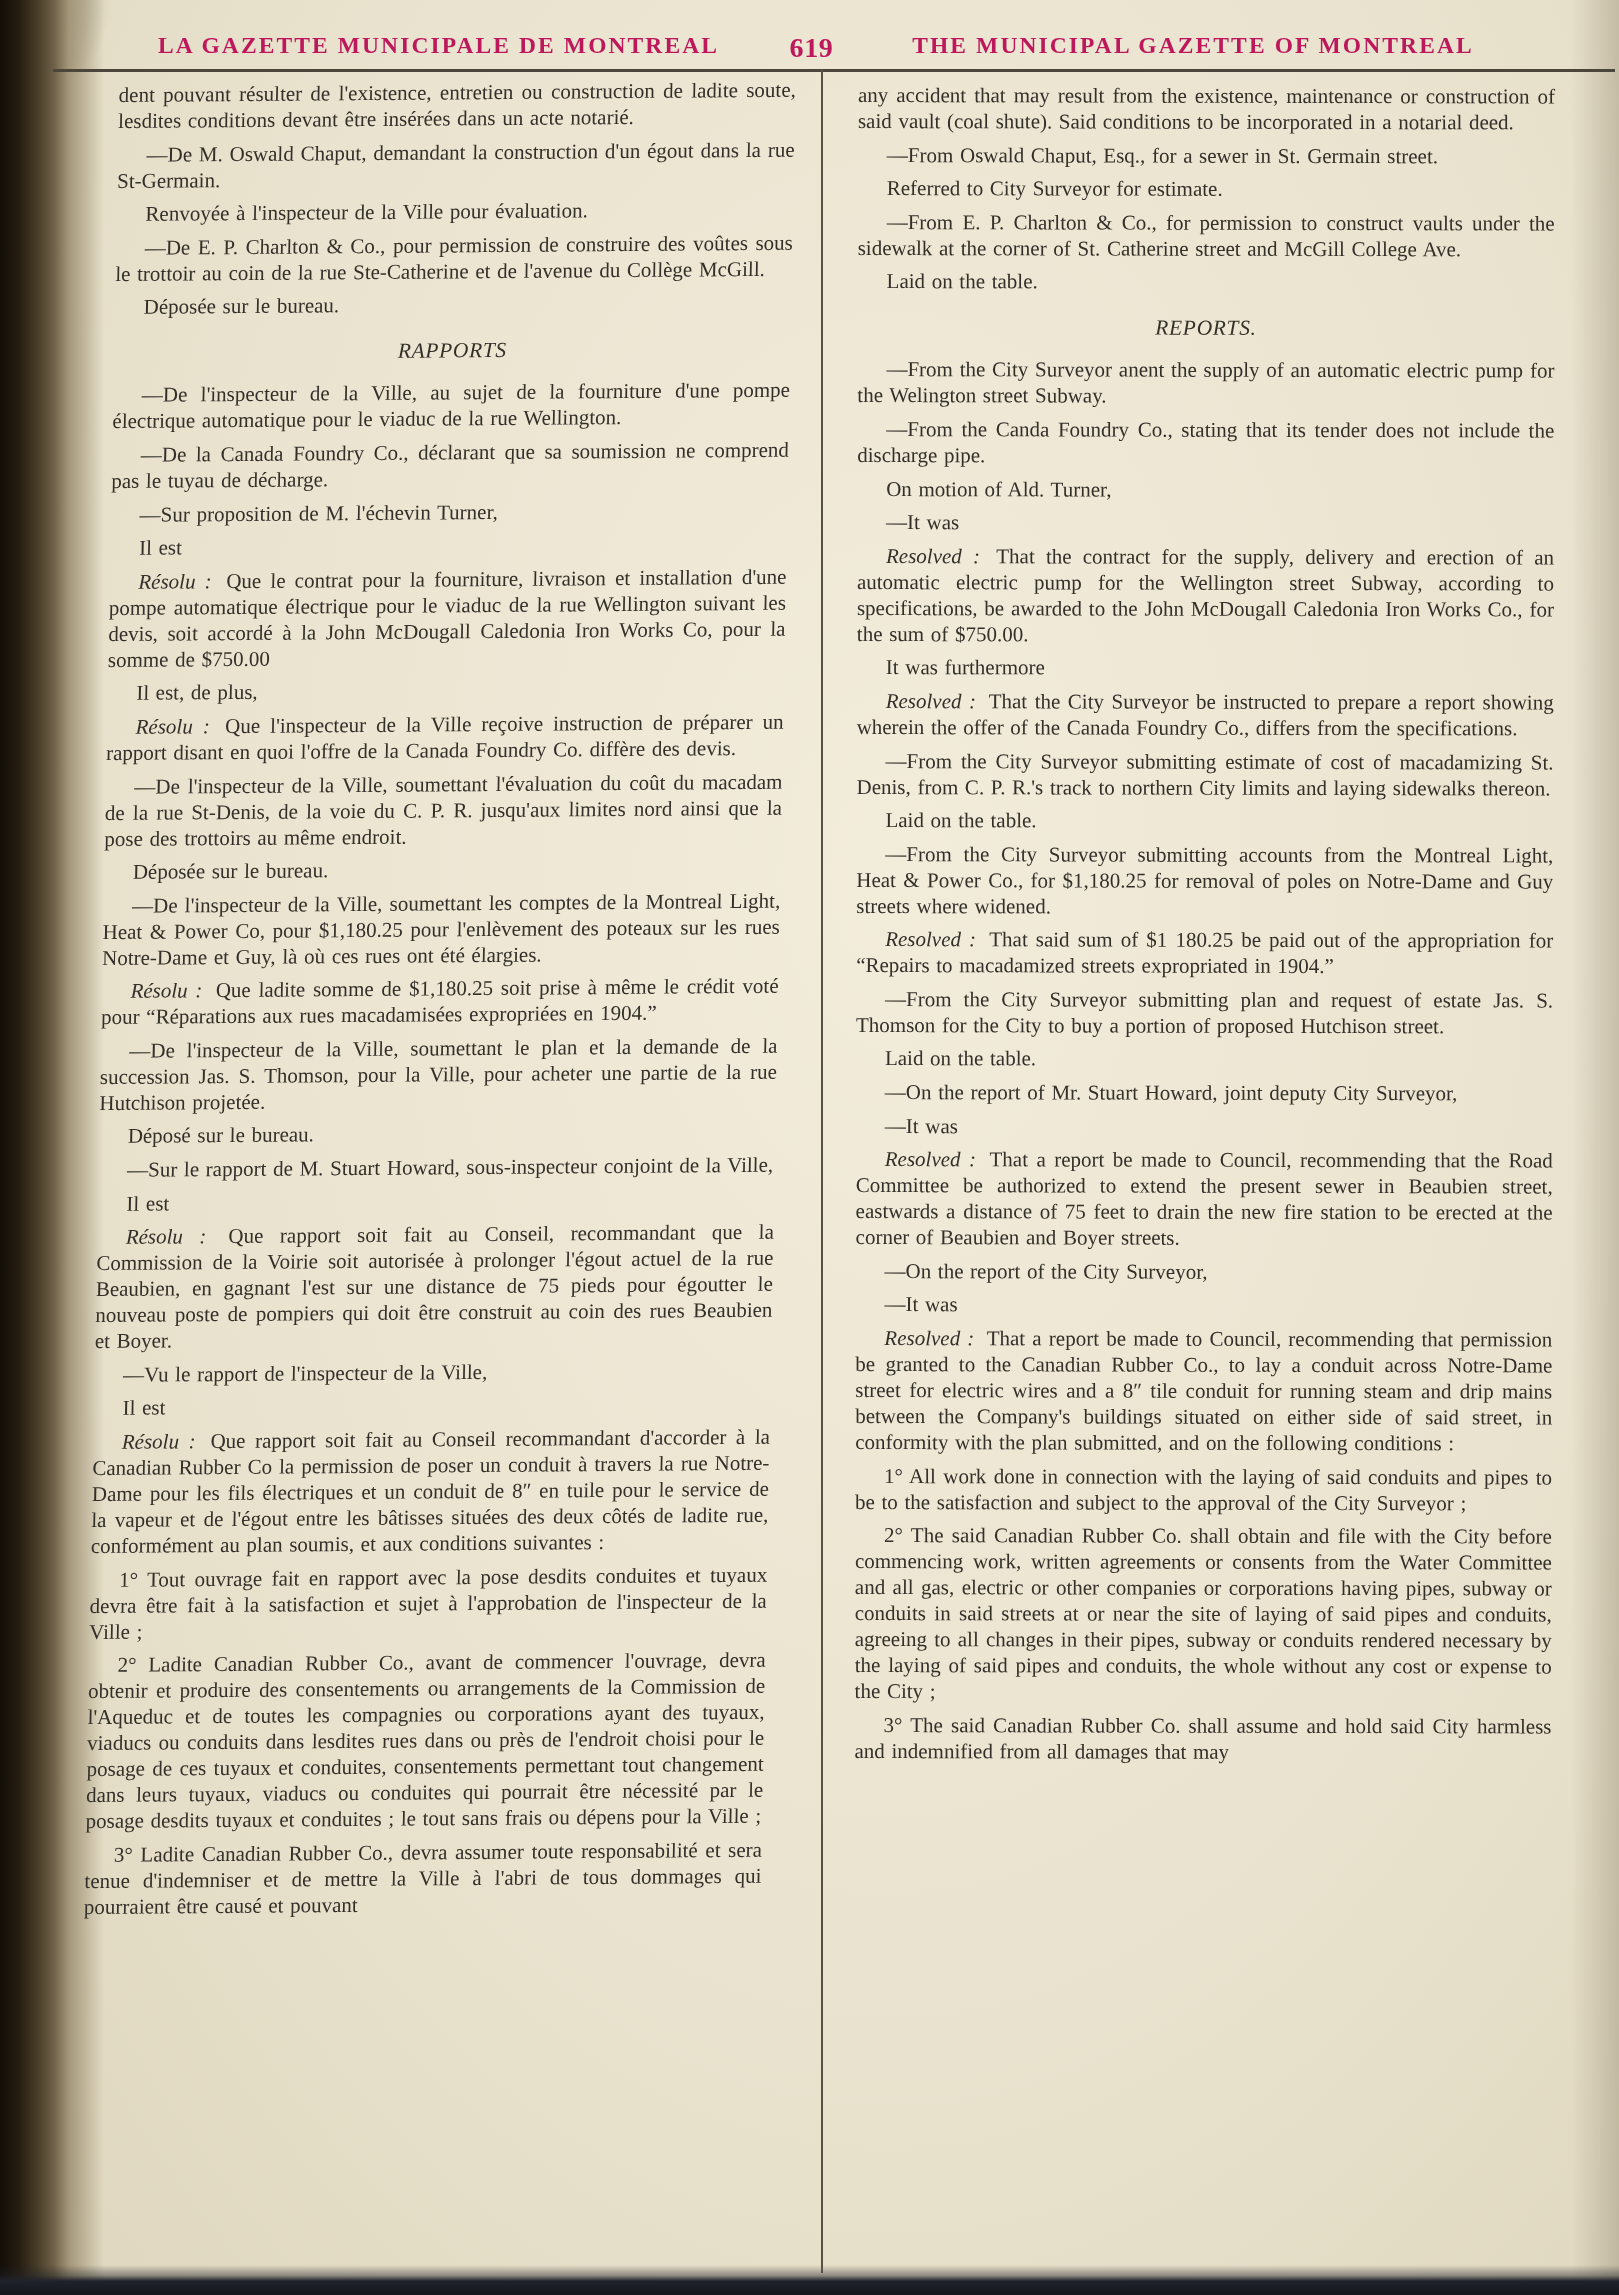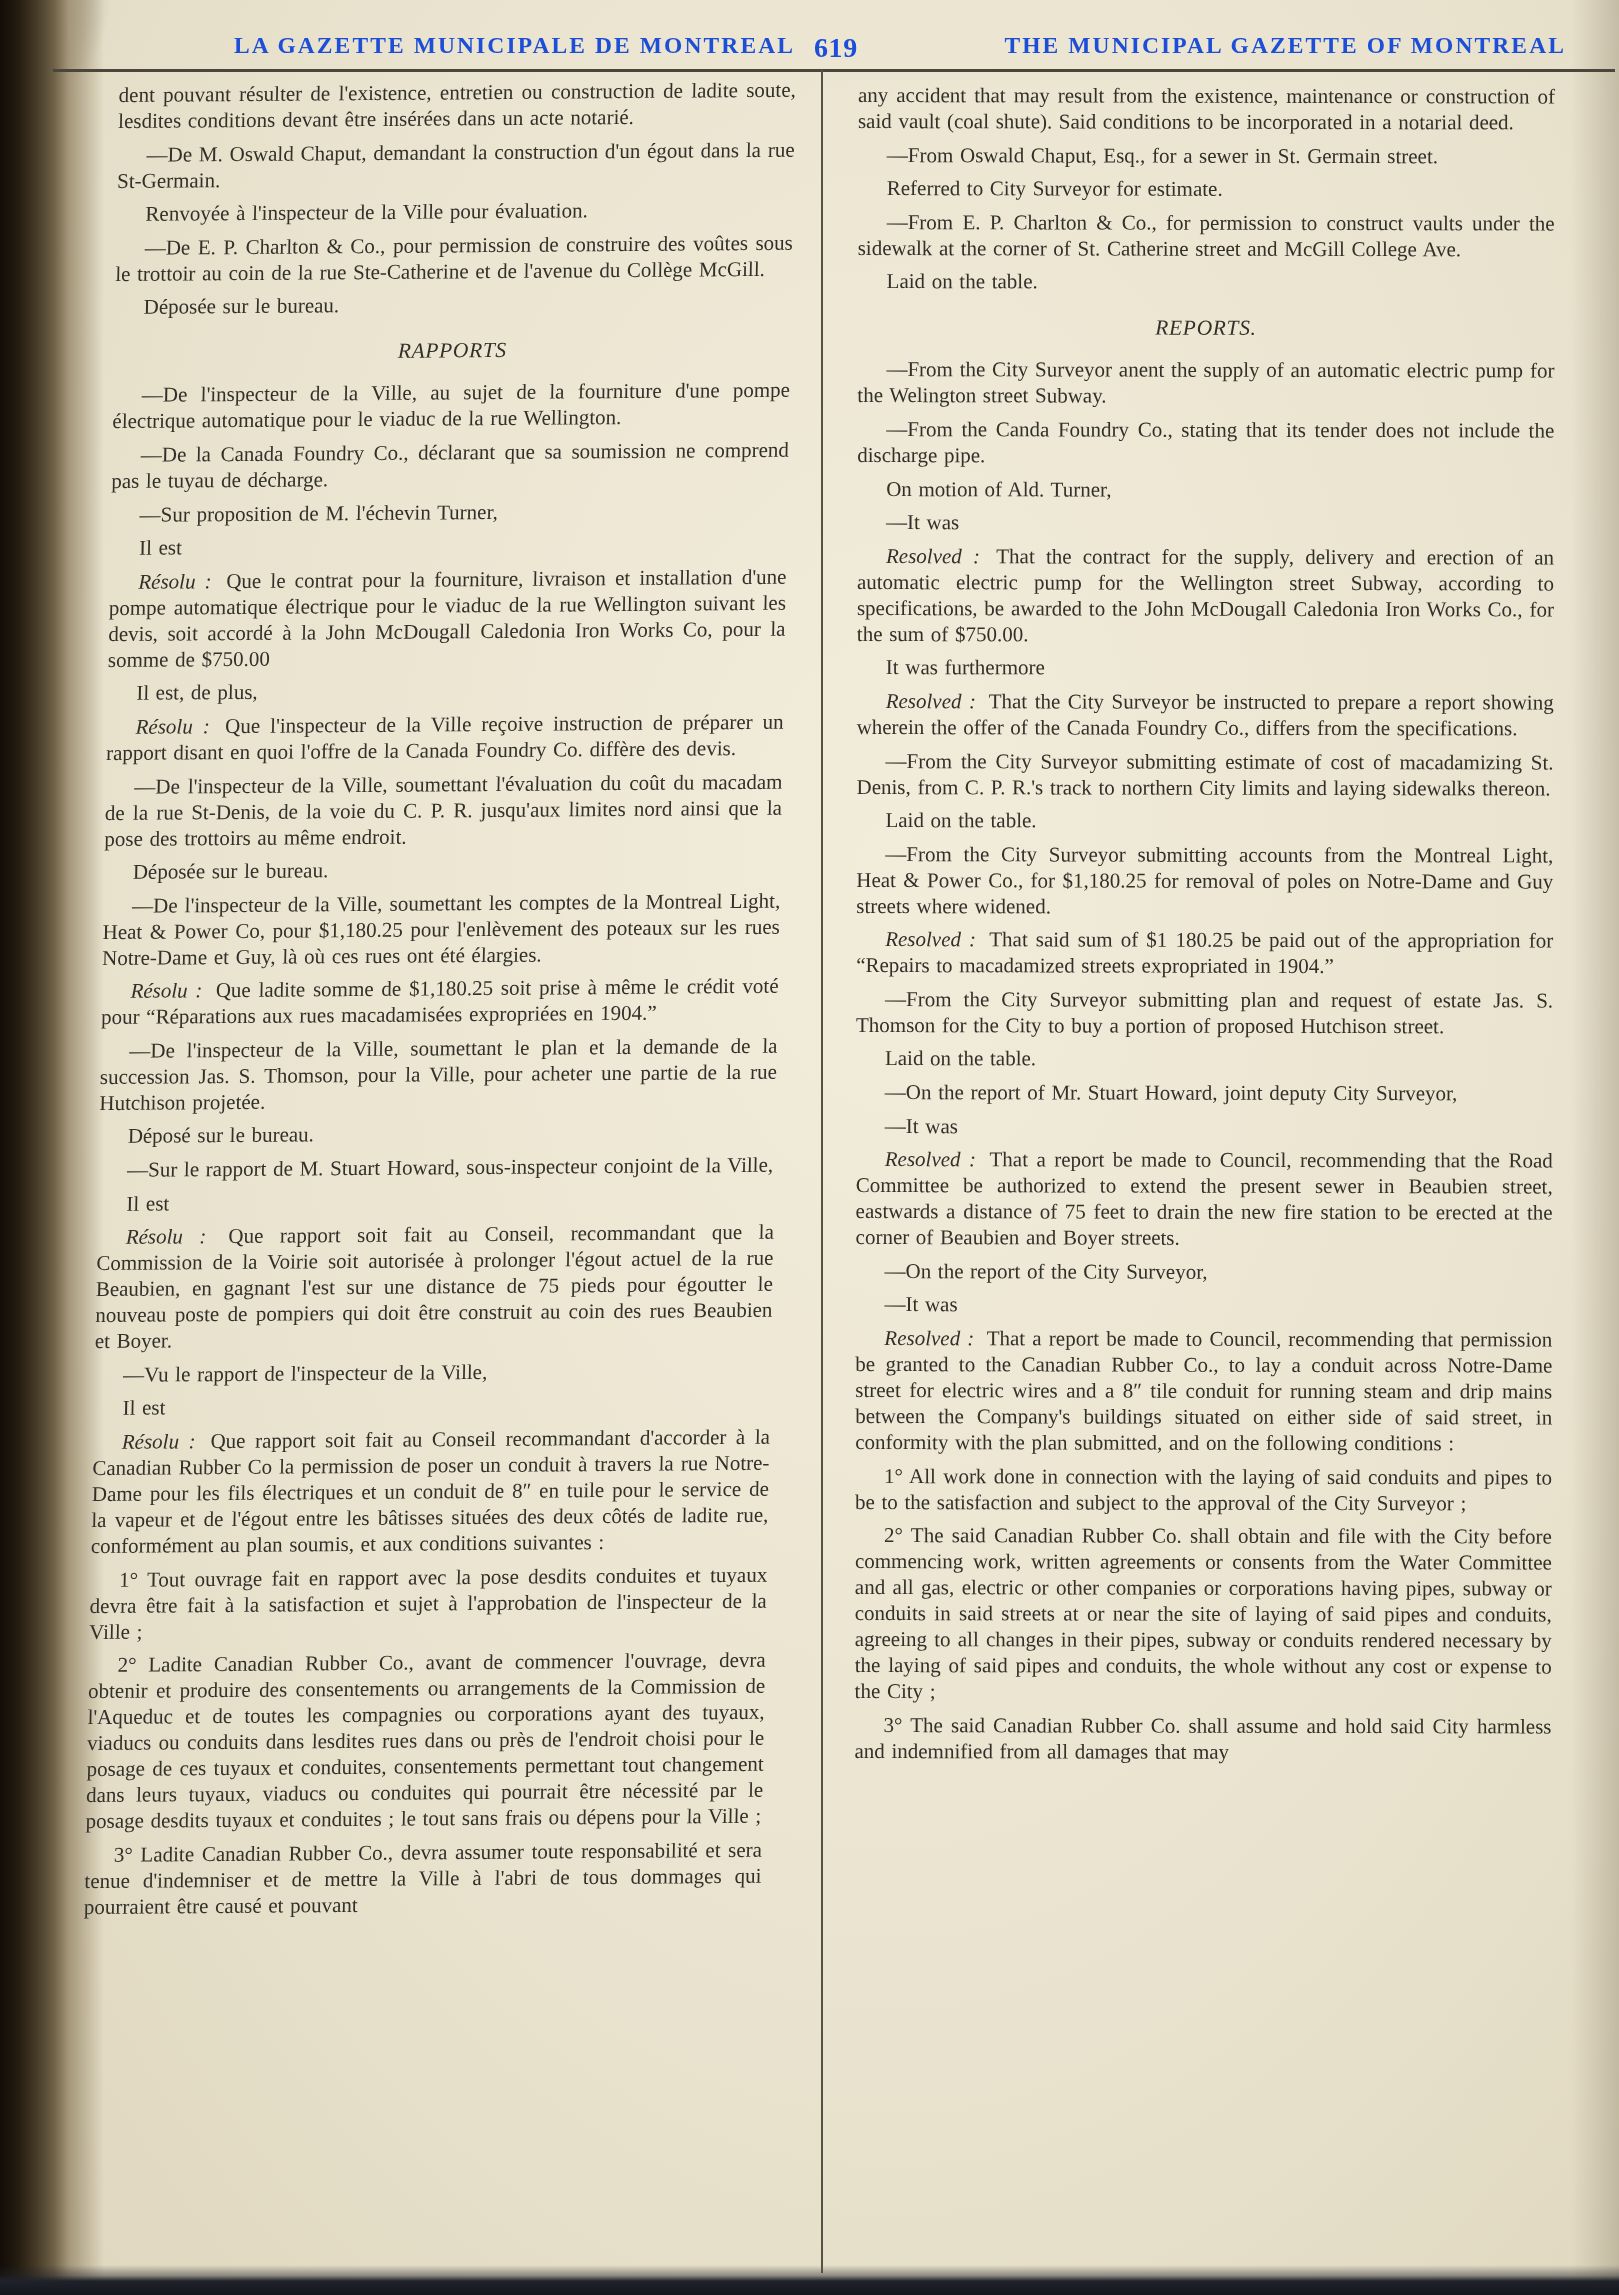--- a/index.html
+++ b/index.html
@@ -25,24 +25,24 @@
     position:absolute;left:0;top:0;bottom:0;width:104px;z-index:1;
     background:linear-gradient(90deg,
       #120d07 0px,#241c10 18px,#453a26 36px,#6e6147 54px,
       #a4977a 69px, rgba(234,227,207,0) 104px);
   }
   .bottom-edge{
     position:absolute;left:0;right:0;bottom:0;height:30px;z-index:3;
     background:linear-gradient(0deg,#14161d 0px,#20222b 14px,rgba(32,34,43,.45) 19.4px,rgba(32,34,43,0) 30px);
   }
   .masthead{position:absolute;top:32px;z-index:4;font-weight:700;
-    font-size:23.5px;letter-spacing:2.1px;text-align:right;color:#1d4ed8;white-space:nowrap;}
+    font-size:23.5px;letter-spacing:2.1px;text-align:center;color:#be185d;white-space:nowrap;}
   .masthead.left{left:82px;width:713px;}
   .masthead.num{left:765px;width:93px;letter-spacing:0.7px;font-size:28px;}
-  .masthead.right{left:866px;width:700px;}
+  .masthead.right{left:843px;width:700px;}
   .header-rule{position:absolute;top:69px;left:53px;width:1562px;height:2.8px;
     background:var(--rule);z-index:4;}
   .column-divider{position:absolute;top:69px;left:821px;width:2.1px;height:2204px;
     background:#555144;z-index:4;}
   .column{position:absolute;top:82px;z-index:5;}
   .column-left{left:119px;width:677px;transform:skewX(-1.1deg) skewY(-0.45deg);transform-origin:top left;}
   .column-right{left:858px;width:697px;transform:rotate(0.12deg);transform-origin:top left;}
   .para{margin:0 0 7.6px 0;font-size:21px;line-height:26px;text-indent:29px;
     text-align:justify;word-spacing:1.4px;}
   .para.noindent{text-indent:0;}

